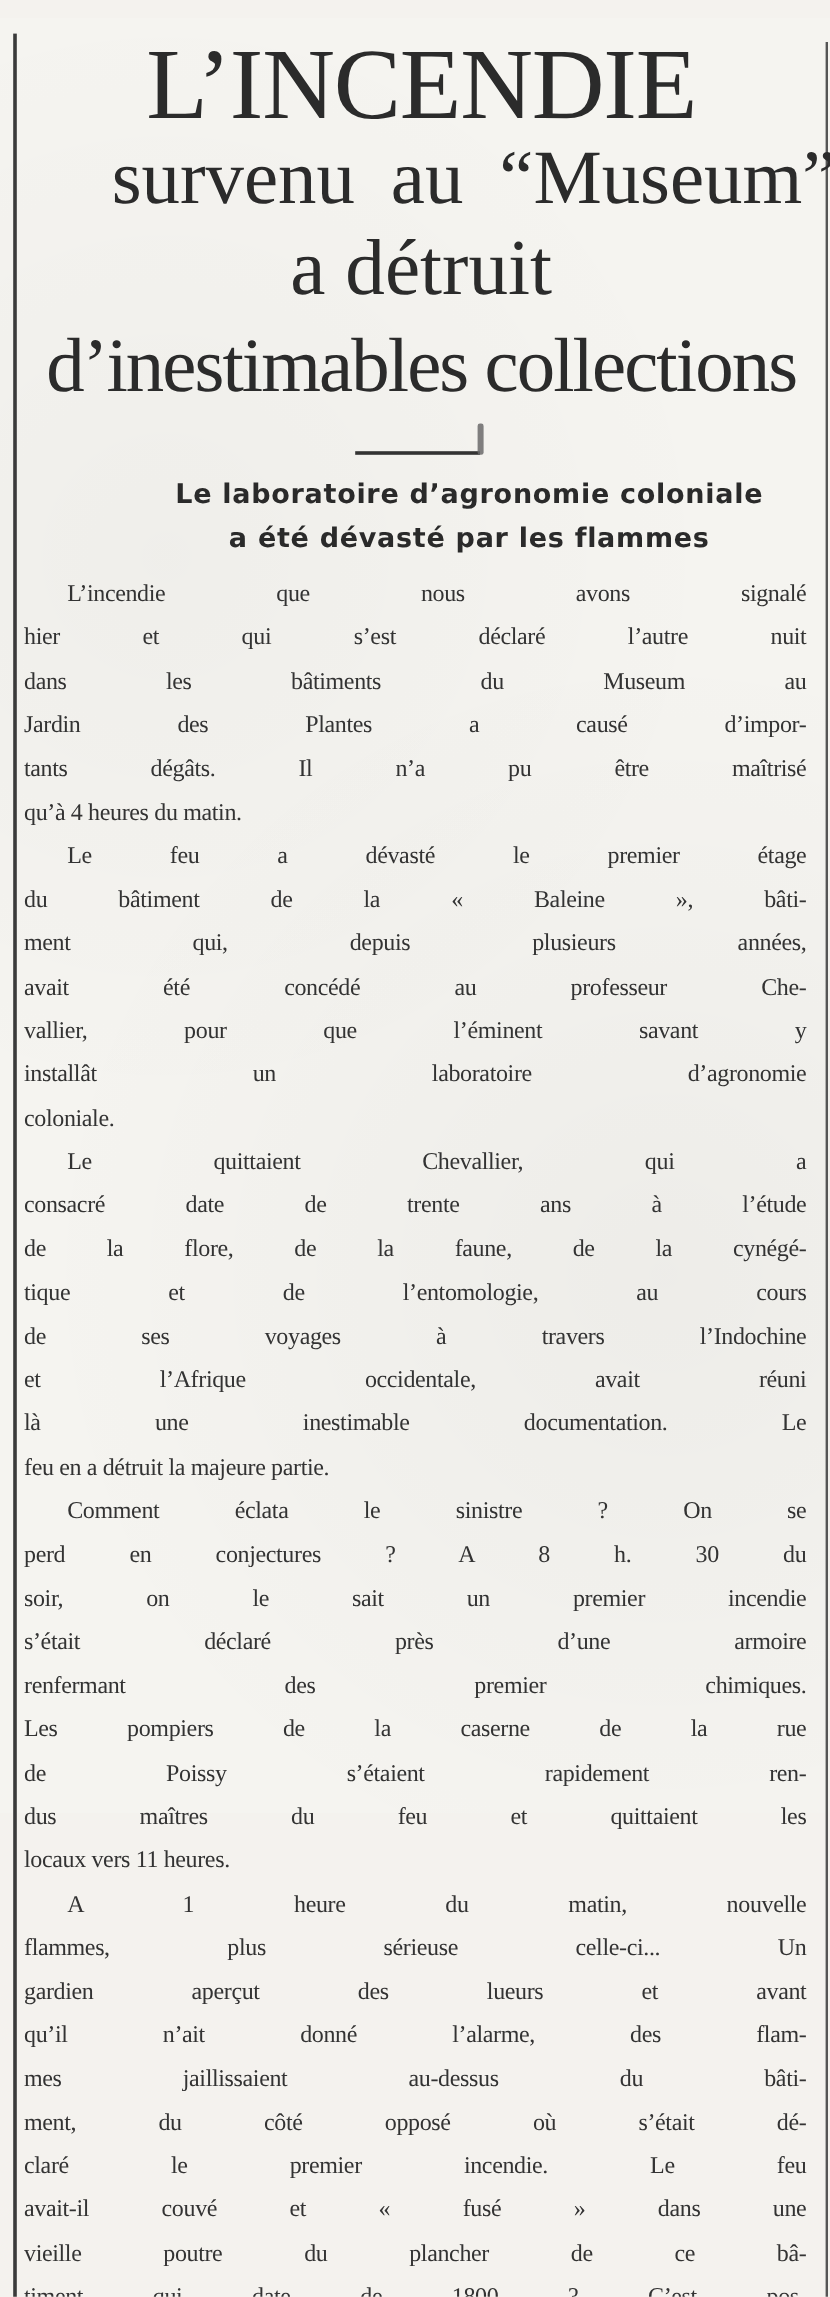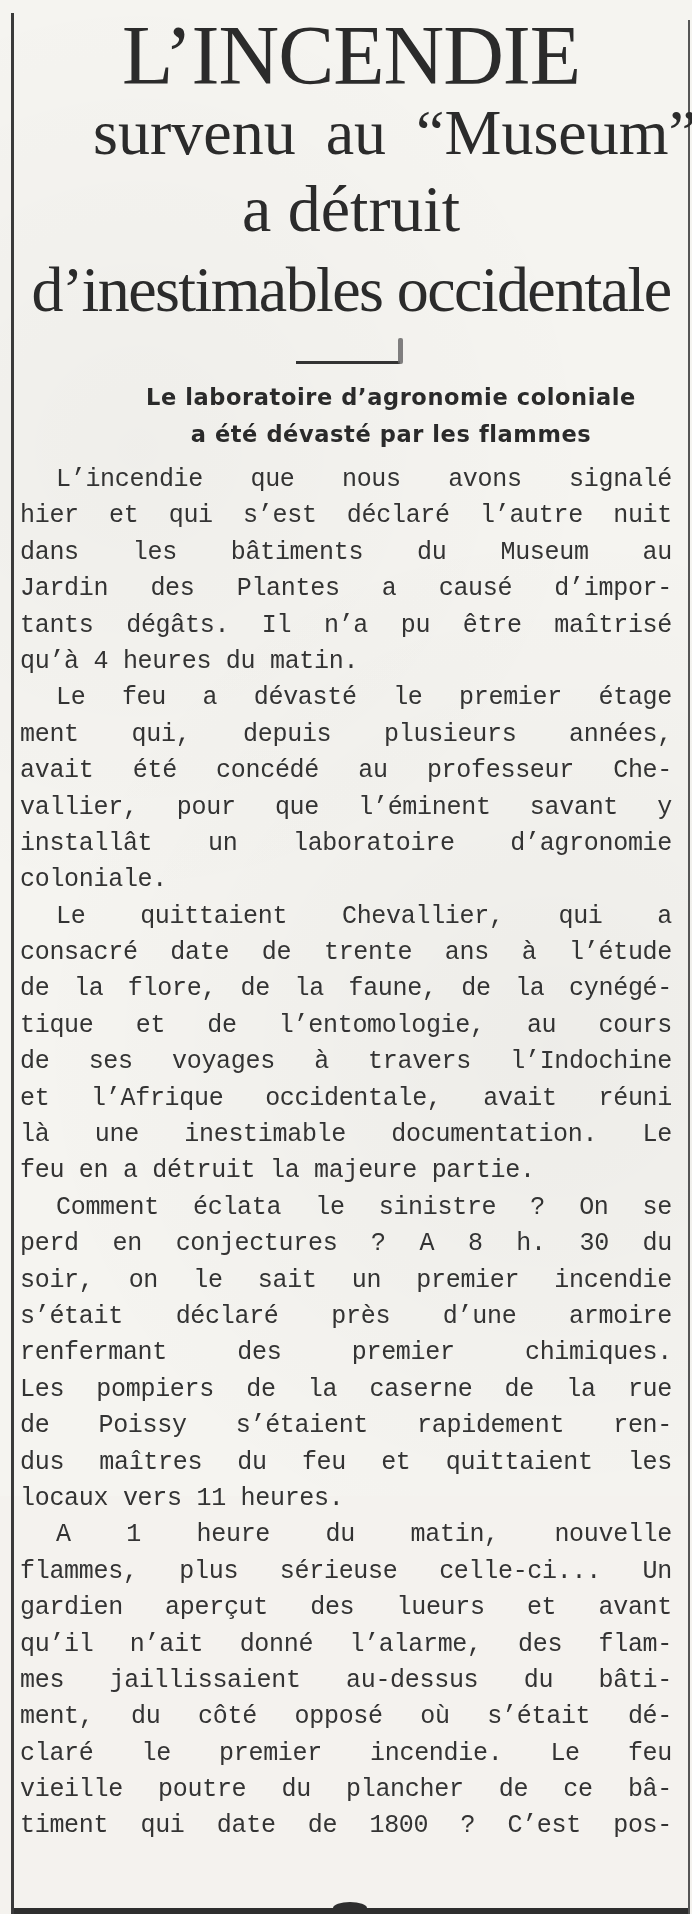--- a/index.html
+++ b/index.html
@@ -10,21 +10,21 @@
   body {
     width: 692px;
     height: 1914px;
     position: relative;
     overflow: hidden;
     font-family: "DejaVu Serif", "Liberation Serif", serif;
     color: #2a2a2a;
   }
   .page {
     position: absolute;
-    left: 0; top: 0;
+    left: 0; top: 15px;
     width: 692px; height: 1496px;
     background:
       radial-gradient(circle at 20% 30%, rgba(0,0,0,0.025) 0, rgba(0,0,0,0) 40%),
       radial-gradient(circle at 80% 70%, rgba(0,0,0,0.03) 0, rgba(0,0,0,0) 45%),
       #f5f4f0;
   }
   .border-left {
     position: absolute;
     left: 11px; top: 13px;
     width: 3px; height: 1901px;
@@ -100,22 +100,22 @@
   .body {
     position: absolute;
     left: 20px;
     top: 462px;
     width: 652px;
   }
   .line {
     display: block;
     height: 36.4px;
     line-height: 36.4px;
-    font-family: Liberation Mono, monospace;
-    font-size: 25px;
+    font-family: Liberation Serif, serif;
+    font-size: 20px;
     color: #333;
     white-space: nowrap;
     text-align: justify;
     text-align-last: justify;
     letter-spacing: -0.3px;
   }
   .line.indent { padding-left: 36px; }
   .line.last { text-align-last: left; }
 </style>
 </head>
@@ -123,36 +123,37 @@
 
 <div class="page">
   <div class="border-left"></div>
   <div class="border-right"></div>
   <div class="border-bottom"></div>
   <div class="border-bottom-bump"></div>
 
   <div class="headline h1">L’INCENDIE</div>
   <div class="headline h2">survenu au “Museum”</div>
   <div class="headline h3">a détruit</div>
-  <div class="headline h4">d’inestimables occidentale</div>
+  <div class="headline h4">d’inestimables collections</div>
 
   <div class="rule"></div>
   <div class="rule-blot"></div>
 
   <div class="subhead s1">Le laboratoire d’agronomie coloniale</div>
   <div class="subhead s2">a été dévasté par les flammes</div>
 
   <div class="body" id="body">
       <span class="line indent">L’incendie que nous avons signalé</span>
       <span class="line">hier et qui s’est déclaré l’autre nuit</span>
       <span class="line">dans les bâtiments du Museum au</span>
       <span class="line">Jardin des Plantes a causé d’impor-</span>
       <span class="line">tants dégâts. Il n’a pu être maîtrisé</span>
       <span class="line last">qu’à 4 heures du matin.</span>
       <span class="line indent">Le feu a dévasté le premier étage</span>
+      <span class="line">du bâtiment de la « Baleine », bâti-</span>
       <span class="line">ment qui, depuis plusieurs années,</span>
       <span class="line">avait été concédé au professeur Che-</span>
       <span class="line">vallier, pour que l’éminent savant y</span>
       <span class="line">installât un laboratoire d’agronomie</span>
       <span class="line last">coloniale.</span>
       <span class="line indent">Le quittaient Chevallier, qui a</span>
       <span class="line">consacré date de trente ans à l’étude</span>
       <span class="line">de la flore, de la faune, de la cynégé-</span>
       <span class="line">tique et de l’entomologie, au cours</span>
       <span class="line">de ses voyages à travers l’Indochine</span>
@@ -168,16 +169,17 @@
       <span class="line">de Poissy s’étaient rapidement ren-</span>
       <span class="line">dus maîtres du feu et quittaient les</span>
       <span class="line last">locaux vers 11 heures.</span>
       <span class="line indent">A 1 heure du matin, nouvelle</span>
       <span class="line">flammes, plus sérieuse celle-ci... Un</span>
       <span class="line">gardien aperçut des lueurs et avant</span>
       <span class="line">qu’il n’ait donné l’alarme, des flam-</span>
       <span class="line">mes jaillissaient au-dessus du bâti-</span>
       <span class="line">ment, du côté opposé où s’était dé-</span>
       <span class="line">claré le premier incendie. Le feu</span>
+      <span class="line">avait-il couvé et « fusé » dans une</span>
       <span class="line">vieille poutre du plancher de ce bâ-</span>
       <span class="line">timent qui date de 1800 ? C’est pos-</span>
     </div>
 </div>
 
 </body></html>

